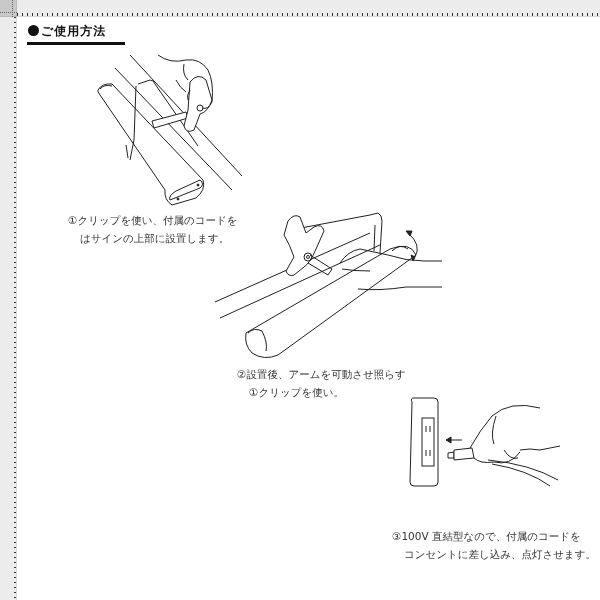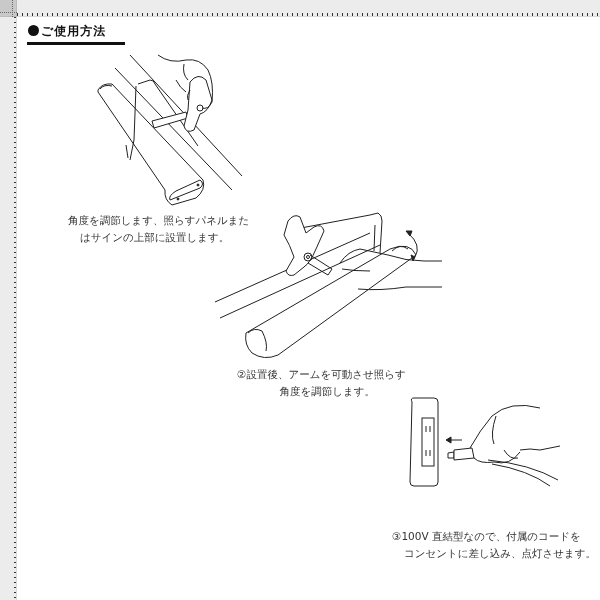--- a/index.html
+++ b/index.html
@@ -11,21 +11,21 @@
   .ruler-corner { position: absolute; left: 0; top: 0; width: 17px; height: 17px; background: #c9c9c9; border-right: 1px solid #bbb; border-bottom: 1px solid #bbb; }
   .ruler-corner .g1 { position:absolute; left: 12px; top: 0; height: 17px; border-left: 1px dotted #666; }
   .ruler-corner .g2 { position:absolute; left: 0; top: 12px; width: 17px; border-top: 1px dotted #666; }
   .ruler-top svg, .ruler-left svg { position: absolute; left: 0; top: 0; }
 
   .heading { position: absolute; left: 28px; top: 23px; font-family: "DejaVu Sans", sans-serif; font-weight: bold; font-size: 12px; letter-spacing: 1px; color: #111; white-space: nowrap; }
   .heading-bullet { display:inline-block; width: 11px; height: 11px; border-radius: 50%; background:#111; margin-right: 2px; vertical-align: -1px; }
   .heading-underline { position: absolute; left: 27px; top: 42px; width: 98px; height: 3px; background: #111; }
 
   .caption { position: absolute; font-family: "DejaVu Sans", sans-serif; font-size: 10.5px; line-height: 18px; color: #333; white-space: nowrap; }
-  .caption .l2 { display: block; padding-left: 12px; font-family: Liberation Serif, serif; }
+  .caption .l2 { display: block; padding-left: 12px; }
 
   .illus { position: absolute; }
 </style>
 </head>
 <body>
 
 <div class="ruler-corner">
   <div class="g1"></div>
   <div class="g2"></div>
 </div>
@@ -297,21 +297,21 @@
   <path d="M100 32 Q108 22 116 30 L122 50 Q118 62 110 64 L104 80 Q96 84 94 76 L98 60 Z" fill="#fff"></path>
   <circle cx="110" cy="58" r="3"></circle>
 
   <path d="M68 5 Q80 14 96 10 Q110 8 118 20 Q124 32 122 52 Q118 60 112 58"></path>
   <path d="M94 14 Q92 24 98 30"></path>
   <path d="M86 30 Q90 38 96 42"></path>
   <path d="M100 40 Q96 46 98 50"></path>
 </svg>
 
 <div class="caption" style="left:68px;top:211px;">
-  <span>角度を調節します、照らすパネルまた</span>
+  <span>①クリップを使い、付属のコードを</span>
   <span class="l2">はサインの上部に設置します。</span>
 </div>
 
 <svg class="illus" style="left:210px;top:205px" width="240" height="160" viewBox="0 0 240 160" fill="none" stroke="#222" stroke-width="1">
 
   <line x1="5" y1="97" x2="160" y2="28"></line>
   <line x1="10" y1="113" x2="170" y2="40"></line>
 
   <path d="M160 10 L168 8 Q172 10 172 16 L170 48"></path>
   <path d="M75 26 L160 10"></path>
@@ -329,23 +329,23 @@
   <circle cx="98" cy="52" r="4"></circle>
   <circle cx="98" cy="52" r="1.5"></circle>
 
   <path d="M100 50 L122 64 L118 70 L98 58"></path>
 
   <path d="M130 58 Q138 46 150 44 L178 50 Q196 56 214 56 L232 56"></path>
   <path d="M132 64 Q144 66 160 66"></path>
   <path d="M148 84 Q170 86 196 82 L232 82"></path>
 </svg>
 
-<div class="caption" style="left:237px;top:365px;text-align:center;">
+<div class="caption" style="left:237px;top:365px;">
   <span>②設置後、アームを可動させ照らす</span>
-  <span class="l2">角度を調節します。</span>
+  <span class="l2">①クリップを使い。</span>
 </div>
 
 <svg class="illus" style="left:400px;top:390px" width="170" height="110" viewBox="0 0 170 110" fill="none" stroke="#222" stroke-width="1">
 
   <path d="M12 12 Q10 8 14 8 L34 8 Q38 8 38 12 L38 92 Q38 96 34 96 L14 96 Q10 96 10 92 Z"></path>
 
   <rect x="22" y="28" width="12" height="48"></rect>
   <line x1="26" y1="36" x2="26" y2="42"></line>
   <line x1="30" y1="36" x2="30" y2="42"></line>
   <line x1="26" y1="60" x2="26" y2="66"></line>

